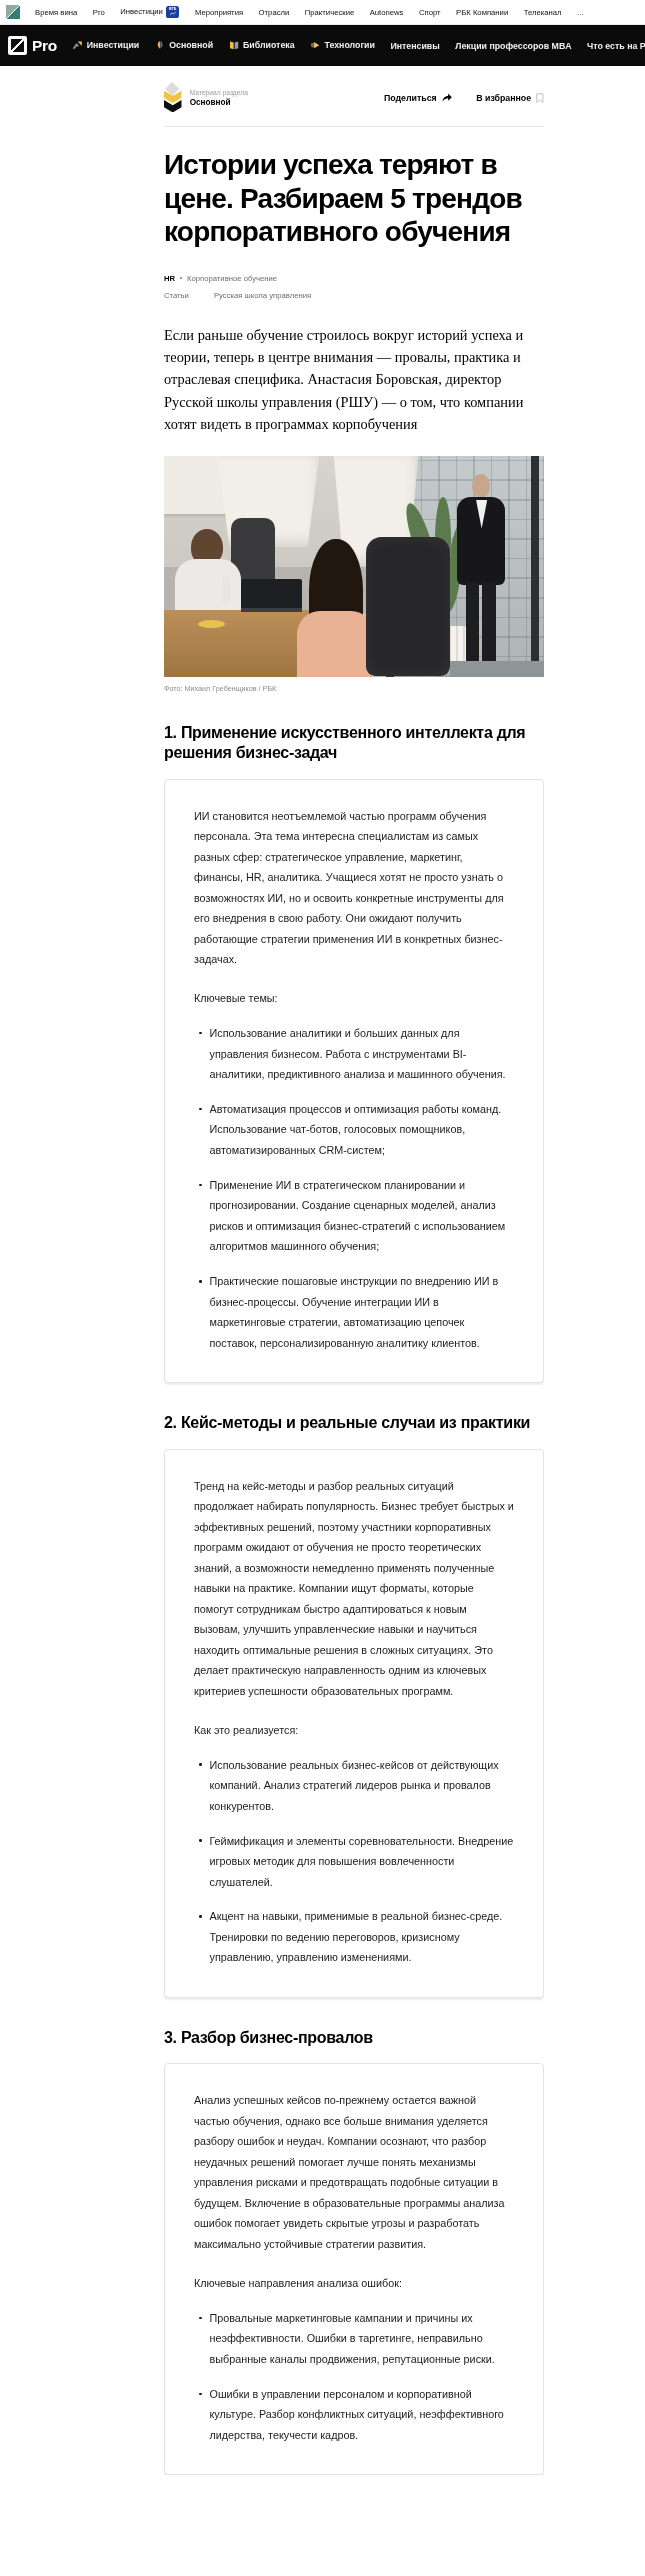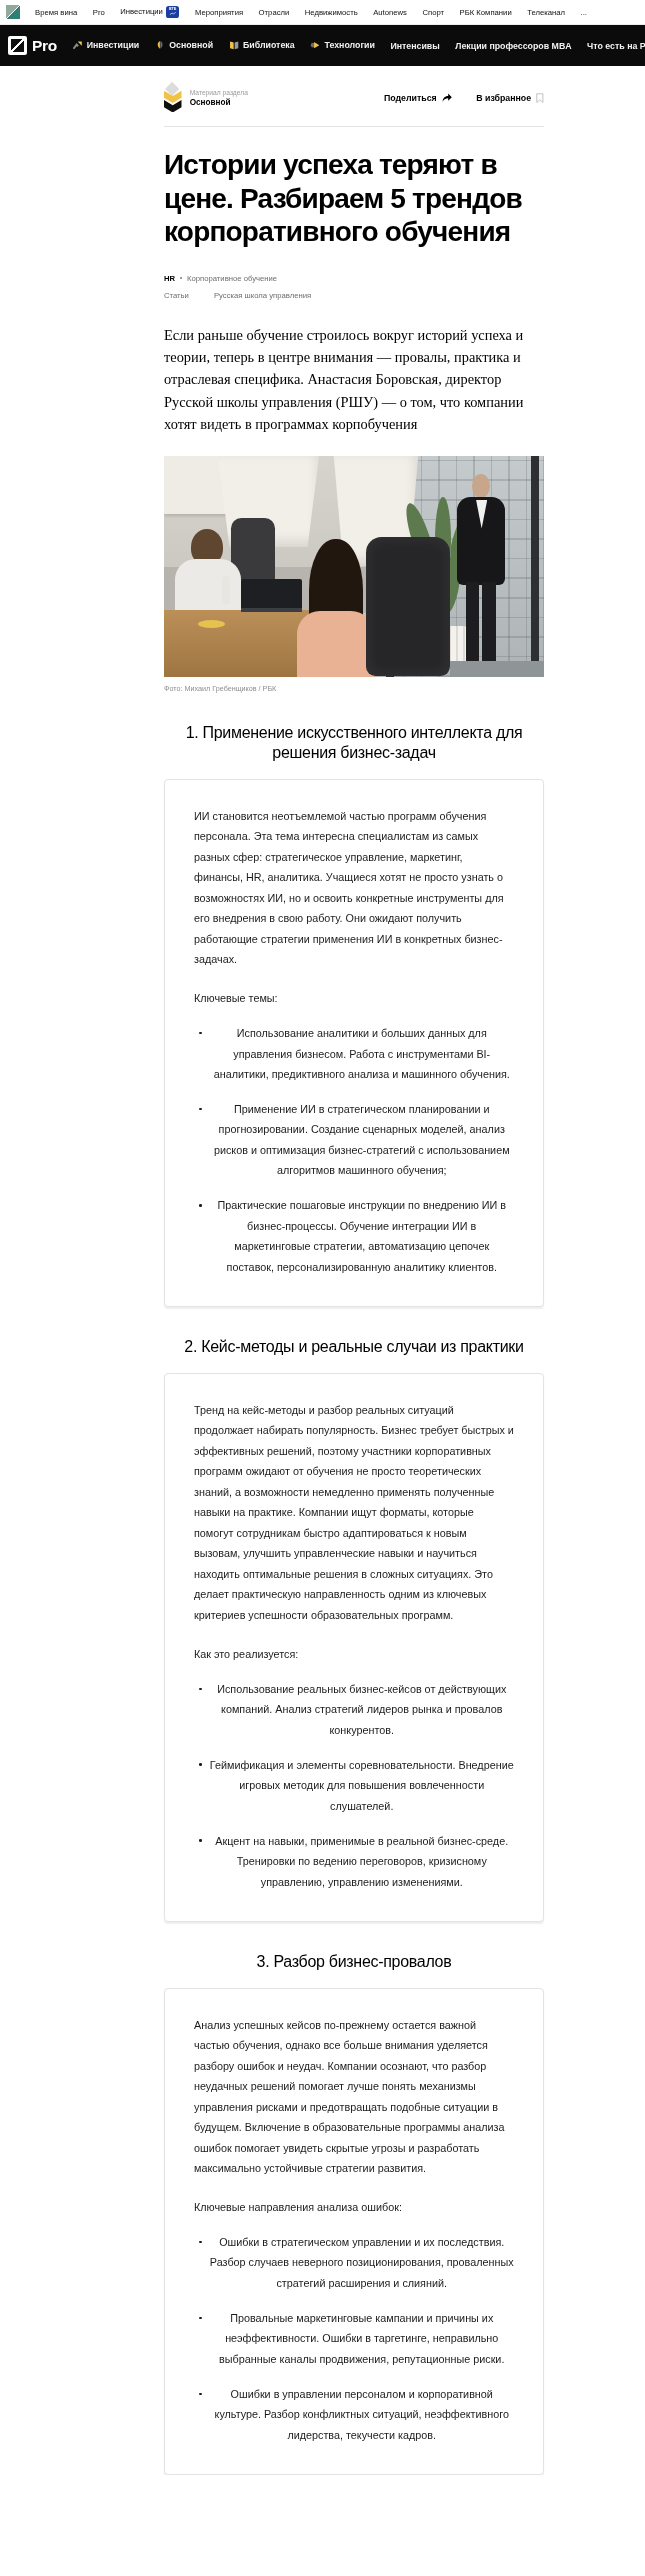--- a/index.html
+++ b/index.html
@@ -83,26 +83,26 @@
   .ph-woman1-body { position:absolute; left:11.3px; top:103px; width:66px; height:54px; border-radius:20.6px 20.6px 0 0; background:#eceae6; }
   .ph-chair1 { position:absolute; left:67px; top:62px; width:44px; height:93px; border-radius:10.3px; background:#3a3a3c; }
   .ph-divider-wall { position:absolute; left:0px; top:111px; width:222px; height:46px; background:#b7b3ae; }
   .ph-woman2-hair { position:absolute; left:145px; top:83px; width:54px; height:106px; border-radius:48% 48% 30% 30%; background:#22170f; }
   .ph-woman2-body { position:absolute; left:133px; top:155px; width:77px; height:66px; border-radius:23px 23px 0 0; background:#e9b295; }
   .ph-chair2 { position:absolute; left:202px; top:81px; width:84px; height:139px; border-radius:15.5px 15.5px 9.3px 9.3px; background:#262628; box-shadow:inset 0 0 15.5px rgba(255,255,255,.08); }
   .ph-floor { position:absolute; left:286px; top:205px; width:94px; height:15.5px; background:#8f9496; }
   figcaption { font-size:7.2px; color:#8d8d8d; margin-top:7.2px; }
 
   
-  h2.sec-h { font-size:16px; line-height:1.25; font-weight:400; letter-spacing:-0.3px; color:#000; margin:30px 0 15.5px 0;text-align:center; }
+  h2.sec-h { font-size:16px; line-height:1.25; font-weight:700; letter-spacing:-0.3px; color:#000; margin:30px 0 15.5px 0; }
   .card { border:0.5px solid #e3e3e3; border-radius:4.1px; background:#fff; box-shadow:0 1.5px 1.5px rgba(0,0,0,.07);
     padding:26px 29px 29px 29px; font-size:10.8px; line-height:1.9; color:#1c1c1c; }
   .card p { margin:0 0 18.5px 0; }
   .card .list-label { margin-bottom:3.1px; }
-  .card ul { list-style:none; margin:0; padding:0 0 0 2.1px;text-align:center; }
+  .card ul { list-style:none; margin:0; padding:0 0 0 2.1px; }
   .card li { position:relative; padding-left:13.4px; margin-top:14.4px; }
   .card li::before { content:""; position:absolute; left:3.1px; top:8.8px; width:2.6px; height:2.6px; border-radius:50%; background:#1c1c1c; }
 </style>
 </head>
 <body>
 
 <header class="topbar">
   <div class="rbc-logo"></div>
   <a href="#">Время вина</a>
   <a href="#">Pro</a>
@@ -110,21 +110,21 @@
     <span>Инвестиции</span>
     <span class="vtb-badge">
       <span>ВТБ</span>
       <svg width="6.2" height="3.1" viewBox="0 0 12 6">
           <polyline points="0,5 4,2 7,4 11,0" fill="none" stroke="#fff" stroke-width="1.3"></polyline>
         </svg>
     </span>
   </a>
   <a href="#">Мероприятия</a>
   <a href="#">Отрасли</a>
-  <a href="#">Недвижимость</a>
+  <a href="#">Практические</a>
   <a href="#">Autonews</a>
   <a href="#">Спорт</a>
   <a href="#">РБК Компании</a>
   <a href="#">Телеканал</a>
   <a href="#">...</a>
 </header>
 
 <nav class="probar">
   <div class="pro-logo">
     <div class="pro-logo-mark"></div>
@@ -251,20 +251,21 @@
     <figcaption>Фото: Михаил Гребенщиков / РБК</figcaption>
   </figure>
 
   <section>
     <h2 class="sec-h">1. Применение искусственного интеллекта для решения бизнес-задач</h2>
     <div class="card">
       <p>ИИ становится неотъемлемой частью программ обучения персонала. Эта тема интересна специалистам из самых разных сфер: стратегическое управление, маркетинг, финансы, HR, аналитика. Учащиеся хотят не просто узнать о возможностях ИИ, но и освоить конкретные инструменты для его внедрения в свою работу. Они ожидают получить работающие стратегии применения ИИ в конкретных бизнес-задачах.</p>
       <p class="list-label">Ключевые темы:</p>
       <ul>
           <li>Использование аналитики и больших данных для управления бизнесом. Работа с инструментами BI-аналитики, предиктивного анализа и машинного обучения.</li>
+          <li>Автоматизация процессов и оптимизация работы команд. Использование чат-ботов, голосовых помощников, автоматизированных CRM-систем;</li>
           <li>Применение ИИ в стратегическом планировании и прогнозировании. Создание сценарных моделей, анализ рисков и оптимизация бизнес-стратегий с использованием алгоритмов машинного обучения;</li>
           <li>Практические пошаговые инструкции по внедрению ИИ в бизнес-процессы. Обучение интеграции ИИ в маркетинговые стратегии, автоматизацию цепочек поставок, персонализированную аналитику клиентов.</li>
         </ul>
     </div>
   </section>
 
   <section>
     <h2 class="sec-h">2. Кейс-методы и реальные случаи из практики</h2>
     <div class="card">
       <p>Тренд на кейс-методы и разбор реальных ситуаций продолжает набирать популярность. Бизнес требует быстрых и эффективных решений, поэтому участники корпоративных программ ожидают от обучения не просто теоретических знаний, а возможности немедленно применять полученные навыки на практике. Компании ищут форматы, которые помогут сотрудникам быстро адаптироваться к новым вызовам, улучшить управленческие навыки и научиться находить оптимальные решения в сложных ситуациях. Это делает практическую направленность одним из ключевых критериев успешности образовательных программ.</p>
@@ -276,21 +277,20 @@
         </ul>
     </div>
   </section>
 
   <section>
     <h2 class="sec-h">3. Разбор бизнес-провалов</h2>
     <div class="card">
       <p>Анализ успешных кейсов по-прежнему остается важной частью обучения, однако все больше внимания уделяется разбору ошибок и неудач. Компании осознают, что разбор неудачных решений помогает лучше понять механизмы управления рисками и предотвращать подобные ситуации в будущем. Включение в образовательные программы анализа ошибок помогает увидеть скрытые угрозы и разработать максимально устойчивые стратегии развития.</p>
       <p class="list-label">Ключевые направления анализа ошибок:</p>
       <ul>
-          <li>Ошибки в стратегическом управлении и их последствия. Разбор случаев неверного позиционирования, проваленных стратегий расширения и слияний.</li>
           <li>Провальные маркетинговые кампании и причины их неэффективности. Ошибки в таргетинге, неправильно выбранные каналы продвижения, репутационные риски.</li>
           <li>Ошибки в управлении персоналом и корпоративной культуре. Разбор конфликтных ситуаций, неэффективного лидерства, текучести кадров.</li>
         </ul>
     </div>
   </section>
 
 </main>
 
 
 </body></html>

